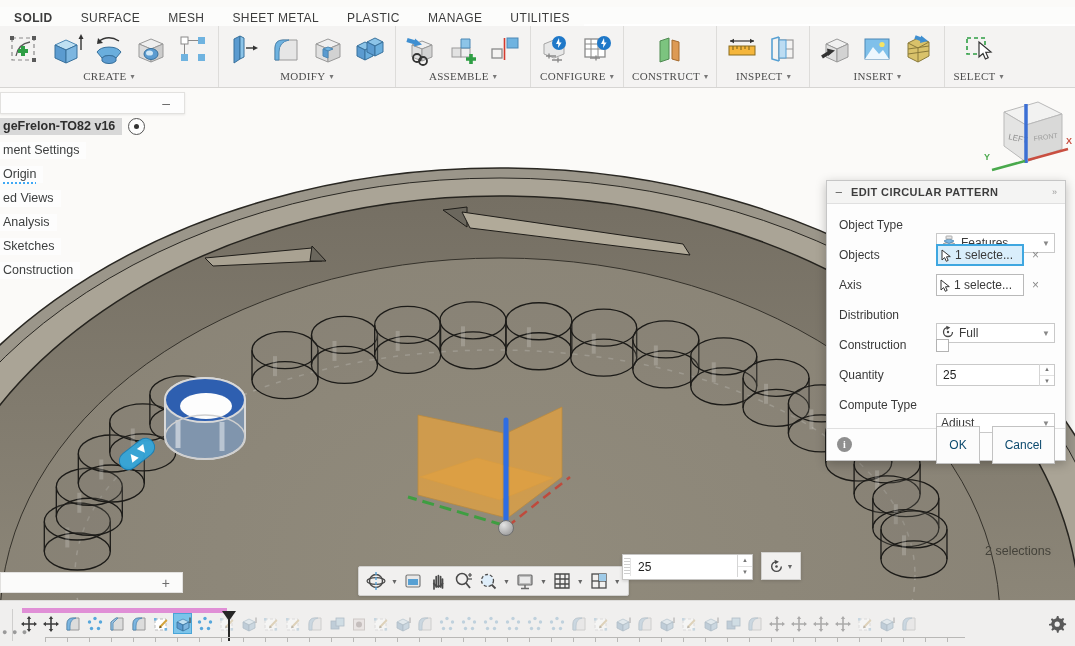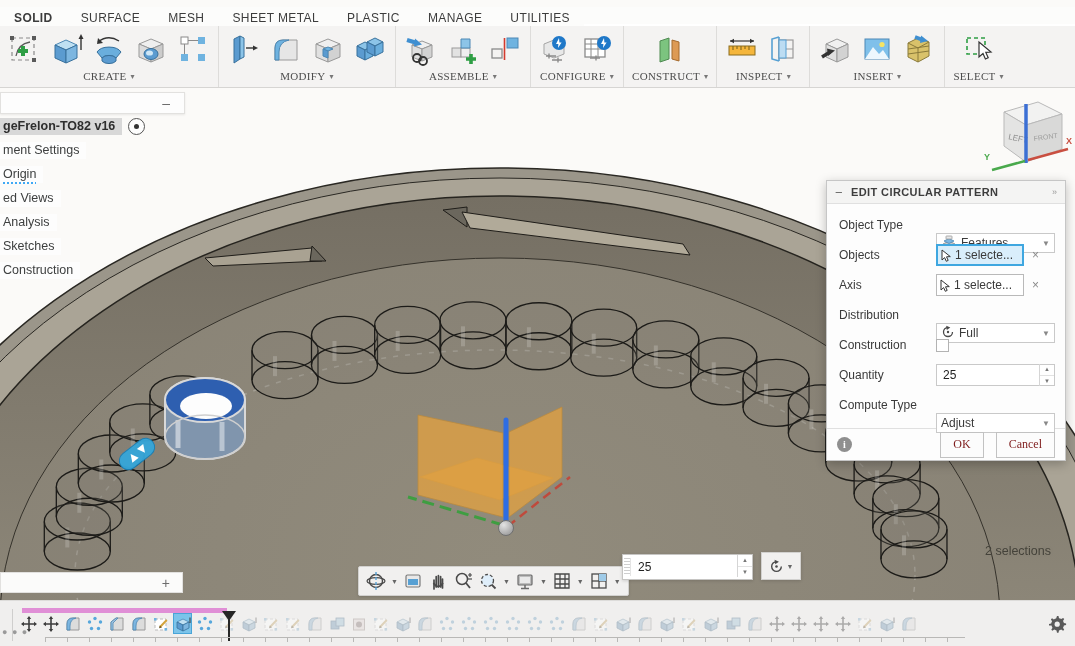--- a/index.html
+++ b/index.html
@@ -72,22 +72,22 @@
   .spin { width:15px; height:22px; border-left:1px solid #d5d5d5; display:flex; flex-direction:column; }
   .spin span { flex:1; display:flex; align-items:center; justify-content:center; font-size:6px;
     color:#777; cursor:pointer; }
   .spin span:first-child { border-bottom:1px solid #e2e2e2; }
   .dlg-footer { border-top:1px solid #e0e0e0; height:32px; display:flex; align-items:center;
     padding:0 10px; gap:12px; }
   .info-ic { width:15px; height:15px; border-radius:50%; background:#8f8f8f; color:#fff;
     font-size:10px; font-weight:bold; display:flex; align-items:center; justify-content:center;
     font-family:"Liberation Serif",serif; cursor:pointer; }
   .dlg-footer .spacer { flex:1; }
-  .btn { height:26px; min-width:42px; padding:0 12px; background:#fcfcfc; border:1px solid #c2c2c2;
-    font-size:12px; color:#7f1d1d; display:flex; align-items:center; justify-content:center; cursor:pointer;font-family:Liberation Serif, serif; }
+  .btn { height:38px; min-width:42px; padding:0 12px; background:#fcfcfc; border:1px solid #c2c2c2;
+    font-size:12px; color:#0c4a6e; display:flex; align-items:center; justify-content:center; cursor:pointer; }
 
   
   .navbar { position:absolute; left:358px; top:478px; height:30px; background:#f1f0ef;
     border:1px solid #d2d1cf; border-radius:2px; display:flex; align-items:center; padding:0 7px;
     gap:5px; z-index:10; box-shadow:0 1px 3px rgba(0,0,0,.15); }
   .nav-ic { width:20px; height:20px; display:flex; align-items:center; justify-content:center; cursor:pointer; }
   .nav-caret { font-size:7px; color:#666; cursor:pointer; }
 
   
   .qty-float { position:absolute; left:622px; top:466px; width:131px; height:26px; background:#fff;

